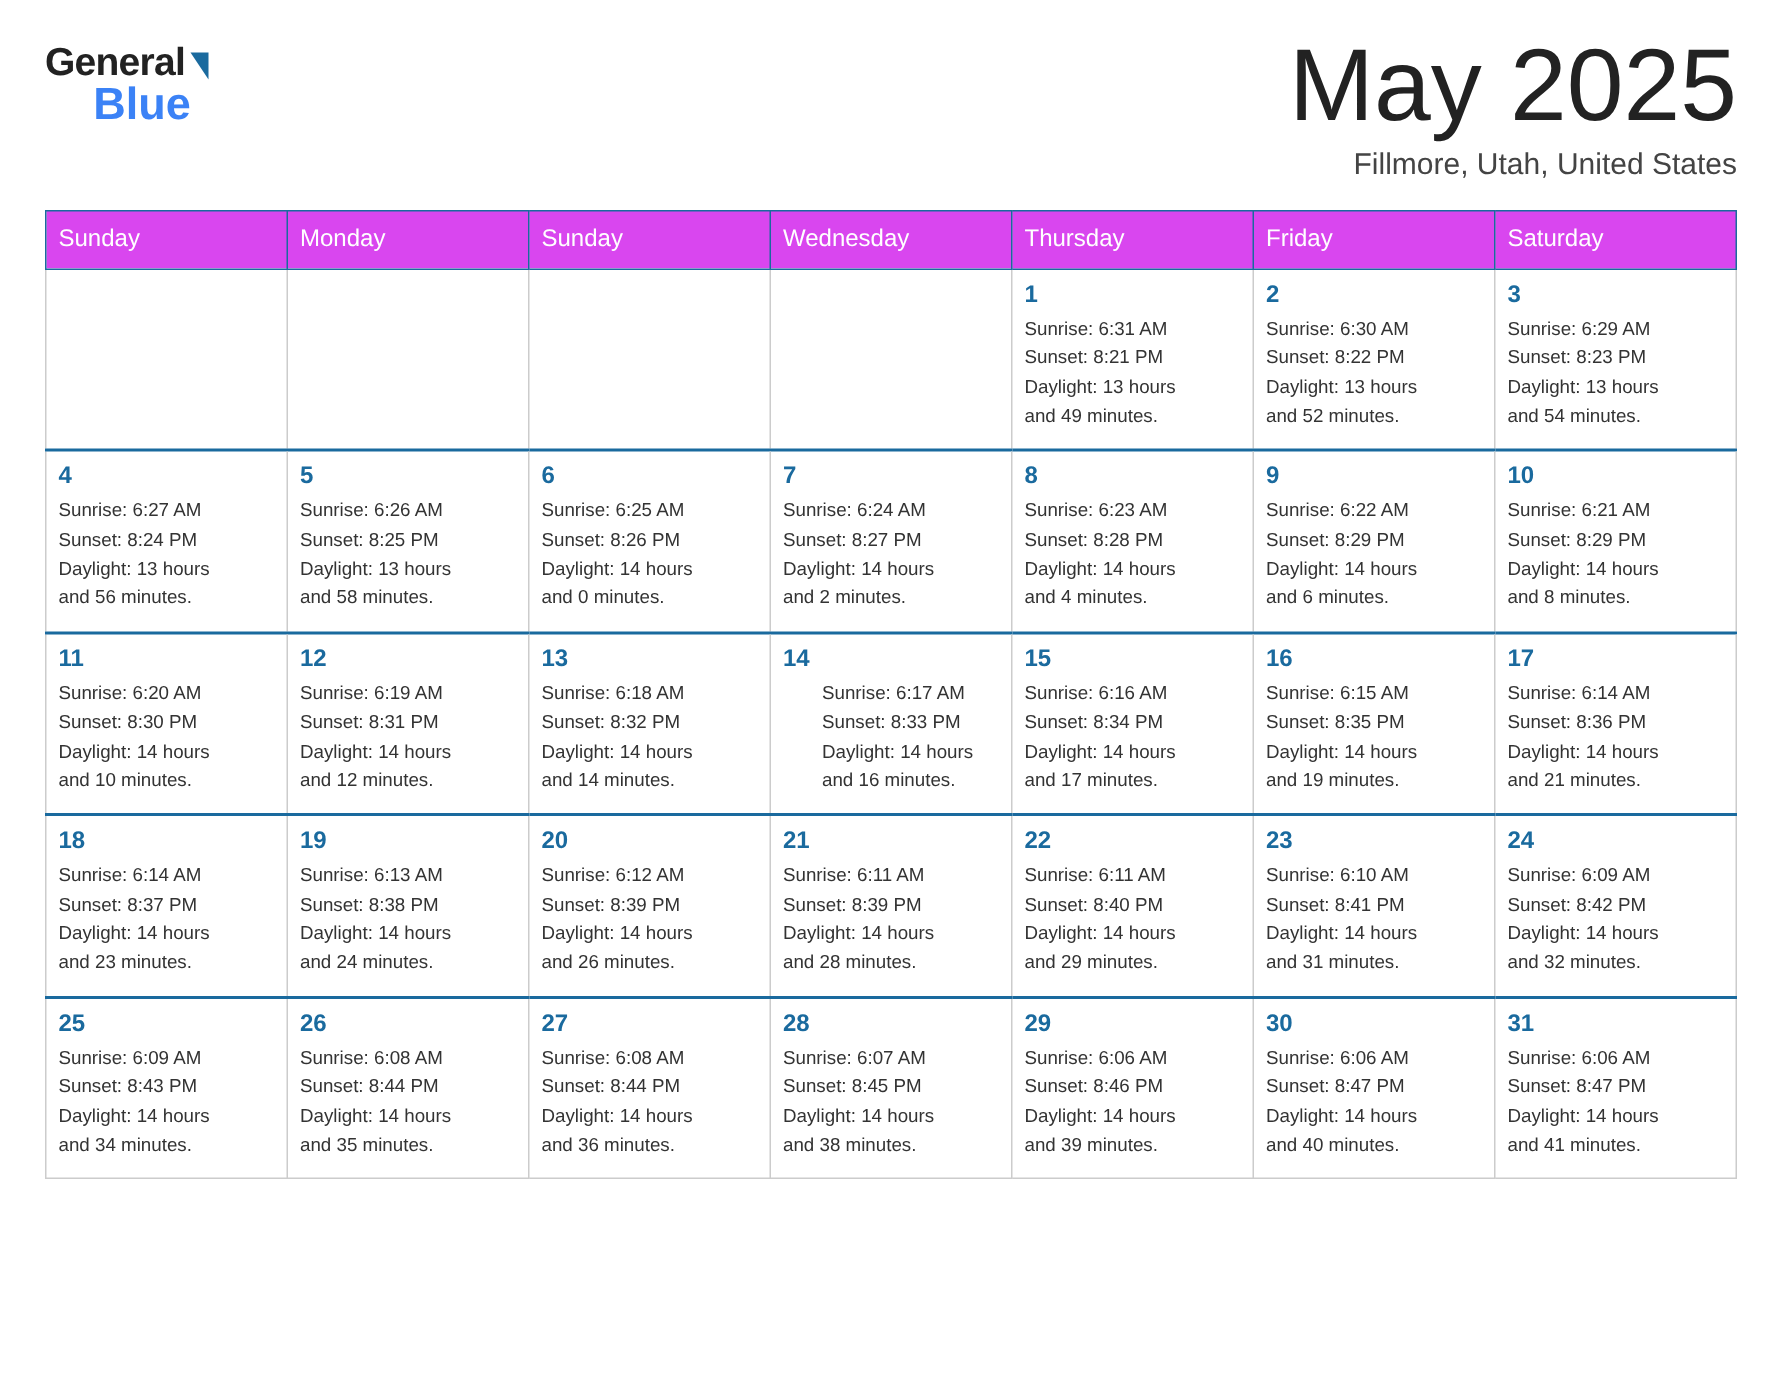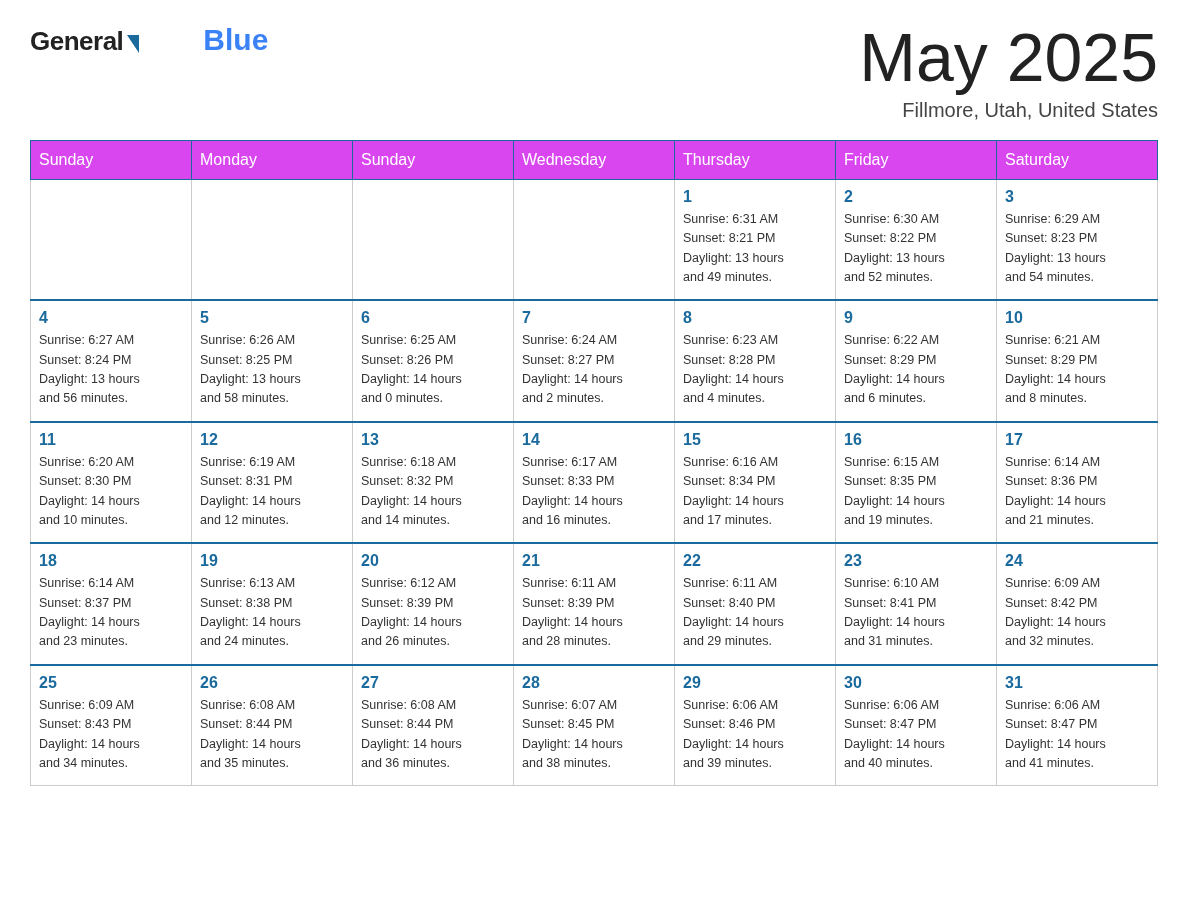--- a/index.html
+++ b/index.html
@@ -12,23 +12,23 @@
       padding: 20px 30px;
     }
     .header {
       display: flex;
       justify-content: space-between;
       align-items: flex-start;
       margin-bottom: 18px;
     }
     .logo {
       display: flex;
+      flex-direction: column;
       align-items: center;
       margin-top: 6px;
-      gap: 44px;
     }
     .logo-top {
       display: flex;
       align-items: center;
     }
     .logo-general {
       font-size: 26px;
       font-weight: bold;
       color: #222;
       letter-spacing: -0.5px;
@@ -227,21 +227,21 @@
         </td>
         <td>
           <div class="day-num">13</div>
           <div class="day-info" style="white-space: pre-line;">Sunrise: 6:18 AM
 Sunset: 8:32 PM
 Daylight: 14 hours
 and 14 minutes.</div>
         </td>
         <td>
           <div class="day-num">14</div>
-          <div class="day-info" style="white-space: pre-line;">Sunrise: 6:17 AM
+          <div class="day-info" style="white-space: pre-line; margin-left: 26px;">Sunrise: 6:17 AM
 Sunset: 8:33 PM
 Daylight: 14 hours
 and 16 minutes.</div>
         </td>
         <td>
           <div class="day-num">15</div>
           <div class="day-info" style="white-space: pre-line;">Sunrise: 6:16 AM
 Sunset: 8:34 PM
 Daylight: 14 hours
 and 17 minutes.</div>

